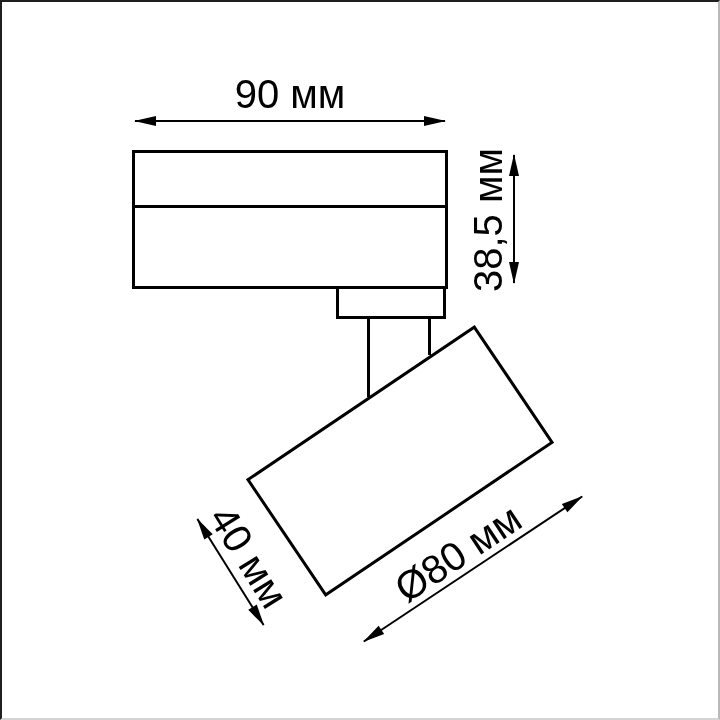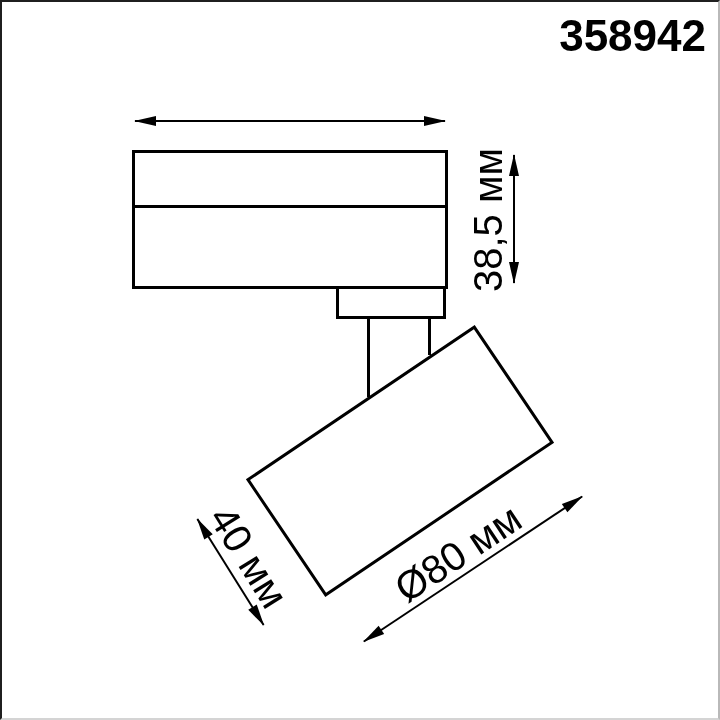--- a/index.html
+++ b/index.html
@@ -70,21 +70,20 @@
   .label-width    { left: 288px; top: 92px;  transform: translate(-50%,-50%); }
   .label-height   { left: 486px; top: 218px; transform: translate(-50%,-50%) rotate(-90deg); }
   .label-depth    { left: 247px; top: 555px; transform: translate(-50%,-50%) rotate(58deg); }
   .label-diameter { left: 456px; top: 551px; transform: translate(-50%,-50%) rotate(-33.6deg); }
 </style>
 </head>
 <body>
 
 <div class="canvas">
 
-  <div class="product-code">358942</div>
 
   <div class="shape outline body-rect"></div>
   <div class="shape fill-line body-seam"></div>
   <div class="shape outline adapter-rect"></div>
   <div class="shape fill-line stem-left"></div>
   <div class="shape fill-line stem-right"></div>
   <div class="shape outline head-rect"></div>
 
   <div class="dim-line dim-h dim-width">
     <span class="ah ah-left"></span>
@@ -99,20 +98,21 @@
   <div class="dim-line dim-h dim-depth">
     <span class="ah ah-left"></span>
     <span class="ah ah-right"></span>
   </div>
 
   <div class="dim-line dim-h dim-diameter">
     <span class="ah ah-left"></span>
     <span class="ah ah-right"></span>
   </div>
 
+  <div class="dim-label label-width">90 мм</div>
 
   <div class="dim-label label-height">38,5 мм</div>
 
   <div class="dim-label label-depth">40 мм</div>
 
   <div class="dim-label label-diameter">Ø80 мм</div>
 
 </div>
 
 </body></html>

